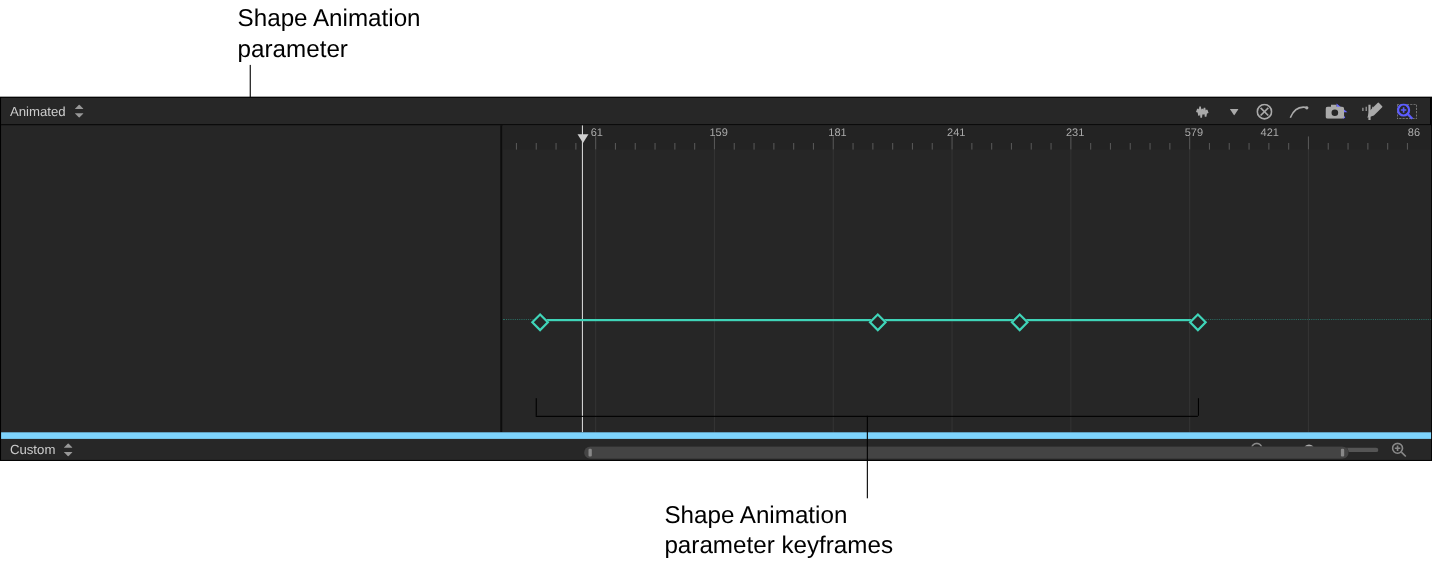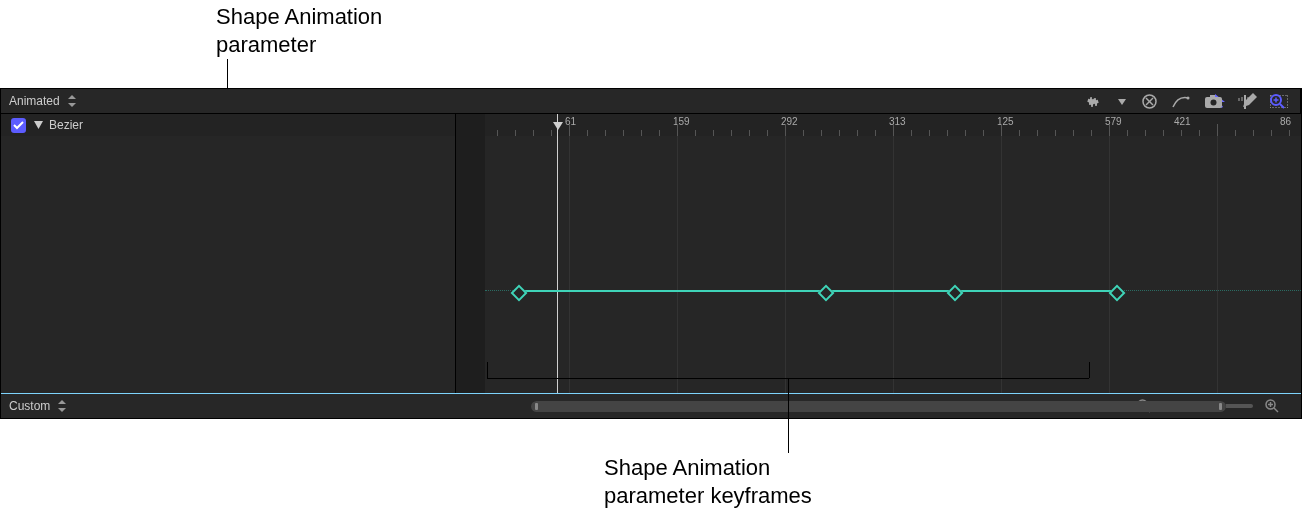--- a/index.html
+++ b/index.html
@@ -16,32 +16,32 @@
   .row { height: 22px; display: flex; align-items: center; }
   .row-dark { background: #232323; }
   .row-light { background: #2a2a2a; }
   .chk { width: 15px; height: 15px; background: #5c5cff; border-radius: 3px; margin: 0 8px 0 10px; display: flex; align-items: center; justify-content: center; flex-shrink: 0; }
   .chk svg { display: block; }
   .tri { margin-right: 6px; flex-shrink: 0; }
   .swatch { width: 10px; height: 10px; background: #33b39a; margin-right: 8px; flex-shrink: 0; }
   .row-label { color: #ccc; font-size: 12px; }
   .row-value { color: #ccc; font-size: 12px; margin-left: auto; margin-right: 60px; }
   .kf-nav { display: flex; align-items: center; gap: 2px; margin-right: 14px; }
-  .right-pane { position: absolute; left: 456px; top: 25px; right: 0; bottom: 25px; background: #262626; margin-left: 28px; }
+  .right-pane { position: absolute; left: 456px; top: 25px; right: 0; bottom: 25px; background: #262626; }
   .ruler { position: absolute; left: 0; top: 0; width: 100%; height: 22px; background: #232323; display: flex; }
   .ruler-tick { position: absolute; top: 10px; width: 1px; height: 12px; background: #555; }
   .ruler-tick.minor { top: 16px; height: 6px; }
   .ruler-label { position: absolute; top: 2px; color: #aaa; font-size: 10px; transform: translateX(-4px); }
   .playhead { position: absolute; top: 0; width: 1px; height: 100%; background: #d0d0d0; }
   .playhead-head { position: absolute; top: 8px; left: -4px; width: 0; height: 0; border-left: 5px solid transparent; border-right: 5px solid transparent; border-top: 8px solid #d0d0d0; }
   .grid-line { position: absolute; top: 22px; bottom: 0; width: 1px; background: #333; }
   .kf-track-dots { position: absolute; top: 176px; height: 0; left: 0; right: 0; border-top: 1px dotted #2b6b62; }
   .kf-line { position: absolute; top: 176px; height: 2px; background: #3fd4b8; }
   .kf-diamond { position: absolute; top: 177px; width: 8px; height: 8px; transform: translate(-4px,-4px) rotate(45deg); background: #262626; border: 2px solid #3fd4b8; box-sizing: content-box; }
-  .footer { position: absolute; left: 0; bottom: 0; width: 100%; height: 25px; background: #272727; border-top: 1px solid #7dd3fc; display: flex; align-items: center; }
+  .footer { position: absolute; left: 0; bottom: 0; width: 100%; height: 25px; background: #272727; border-top: 6px solid #7dd3fc; display: flex; align-items: center; }
   .slider { width: 90px; height: 4px; background: #555; border-radius: 2px; position: relative; margin: 0 8px; }
   .slider-fill { position: absolute; left: 0; top: 0; bottom: 0; width: 30%; background: #5c5cff; border-radius: 2px; }
   .slider-knob { position: absolute; left: 30%; top: -3px; width: 10px; height: 10px; background: #aaa; border-radius: 50%; transform: translateX(-5px); }
   .hscroll { position: absolute; left: 530px; right: 75px; top: 7px; height: 11px; background: #1a1a1a; border-radius: 6px; }
   .hscroll-thumb { position: absolute; left: 0; right: 0; top: 0; bottom: 0; background: #444; border-radius: 6px; }
   .hscroll-cap { position: absolute; top: 2px; bottom: 2px; width: 3px; background: #888; border-radius: 1px; }
   .right-tb { position: absolute; right: 0; top: 0; height: 25px; display: flex; align-items: center; padding-right: 8px; }
   .right-tb .tb-icon { margin: 0 5px; }
   .bracket-v { position: absolute; width: 1px; background: #000; }
   .bracket-h { position: absolute; height: 1px; background: #000; }
@@ -126,64 +126,53 @@
       <svg width="15" height="15" viewBox="0 0 15 15">
           <circle cx="6" cy="6" r="5" fill="none" stroke="#5c5cff" stroke-width="2"></circle>
           <line x1="10" y1="10" x2="14" y2="14" stroke="#5c5cff" stroke-width="2"></line>
           <line x1="3.5" y1="6" x2="8.5" y2="6" stroke="#5c5cff" stroke-width="1.5"></line>
           <line x1="6" y1="3.5" x2="6" y2="8.5" stroke="#5c5cff" stroke-width="1.5"></line>
         </svg>
     </div>
   </div>
 
   <div class="left-pane">
-    <div class="row row-dark">
-      <div class="chk">
-        <svg width="11" height="9" viewBox="0 0 11 9">
-            <path d="M1 4 L4 7 L10 1" fill="none" stroke="#fff" stroke-width="2"></path>
-          </svg>
-      </div>
-      <svg class="tri" width="9" height="9" viewBox="0 0 9 9">
-          <polygon points="0,0 9,0 4.5,8" fill="#ccc"></polygon>
-        </svg>
-      <span class="row-label">Bezier</span>
-    </div>
   </div>
 
   <div class="right-pane">
     <div class="ruler">
         <div class="ruler-label" style="left: 84px;">61</div>
         <div class="ruler-tick" style="left: 84px;"></div>
         <div class="ruler-tick minor" style="left: 102px;"></div>
         <div class="ruler-tick minor" style="left: 120px;"></div>
         <div class="ruler-tick minor" style="left: 138px;"></div>
         <div class="ruler-tick minor" style="left: 156px;"></div>
         <div class="ruler-tick minor" style="left: 174px;"></div>
         <div class="ruler-label" style="left: 192px;">159</div>
         <div class="ruler-tick" style="left: 192px;"></div>
         <div class="ruler-tick minor" style="left: 210px;"></div>
         <div class="ruler-tick minor" style="left: 228px;"></div>
         <div class="ruler-tick minor" style="left: 246px;"></div>
         <div class="ruler-tick minor" style="left: 264px;"></div>
         <div class="ruler-tick minor" style="left: 282px;"></div>
-        <div class="ruler-label" style="left: 300px;">292</div>
+        <div class="ruler-label" style="left: 300px;">181</div>
         <div class="ruler-tick" style="left: 300px;"></div>
         <div class="ruler-tick minor" style="left: 318px;"></div>
         <div class="ruler-tick minor" style="left: 336px;"></div>
         <div class="ruler-tick minor" style="left: 354px;"></div>
         <div class="ruler-tick minor" style="left: 372px;"></div>
         <div class="ruler-tick minor" style="left: 390px;"></div>
-        <div class="ruler-label" style="left: 408px;">313</div>
+        <div class="ruler-label" style="left: 408px;">241</div>
         <div class="ruler-tick" style="left: 408px;"></div>
         <div class="ruler-tick minor" style="left: 426px;"></div>
         <div class="ruler-tick minor" style="left: 444px;"></div>
         <div class="ruler-tick minor" style="left: 462px;"></div>
         <div class="ruler-tick minor" style="left: 480px;"></div>
         <div class="ruler-tick minor" style="left: 498px;"></div>
-        <div class="ruler-label" style="left: 516px;">125</div>
+        <div class="ruler-label" style="left: 516px;">231</div>
         <div class="ruler-tick" style="left: 516px;"></div>
         <div class="ruler-tick minor" style="left: 534px;"></div>
         <div class="ruler-tick minor" style="left: 552px;"></div>
         <div class="ruler-tick minor" style="left: 570px;"></div>
         <div class="ruler-tick minor" style="left: 588px;"></div>
         <div class="ruler-tick minor" style="left: 606px;"></div>
         <div class="ruler-label" style="left: 624px;">579</div>
         <div class="ruler-tick" style="left: 624px;"></div>
         <div class="ruler-tick minor" style="left: 642px;"></div>
         <div class="ruler-tick minor" style="left: 660px;"></div>

